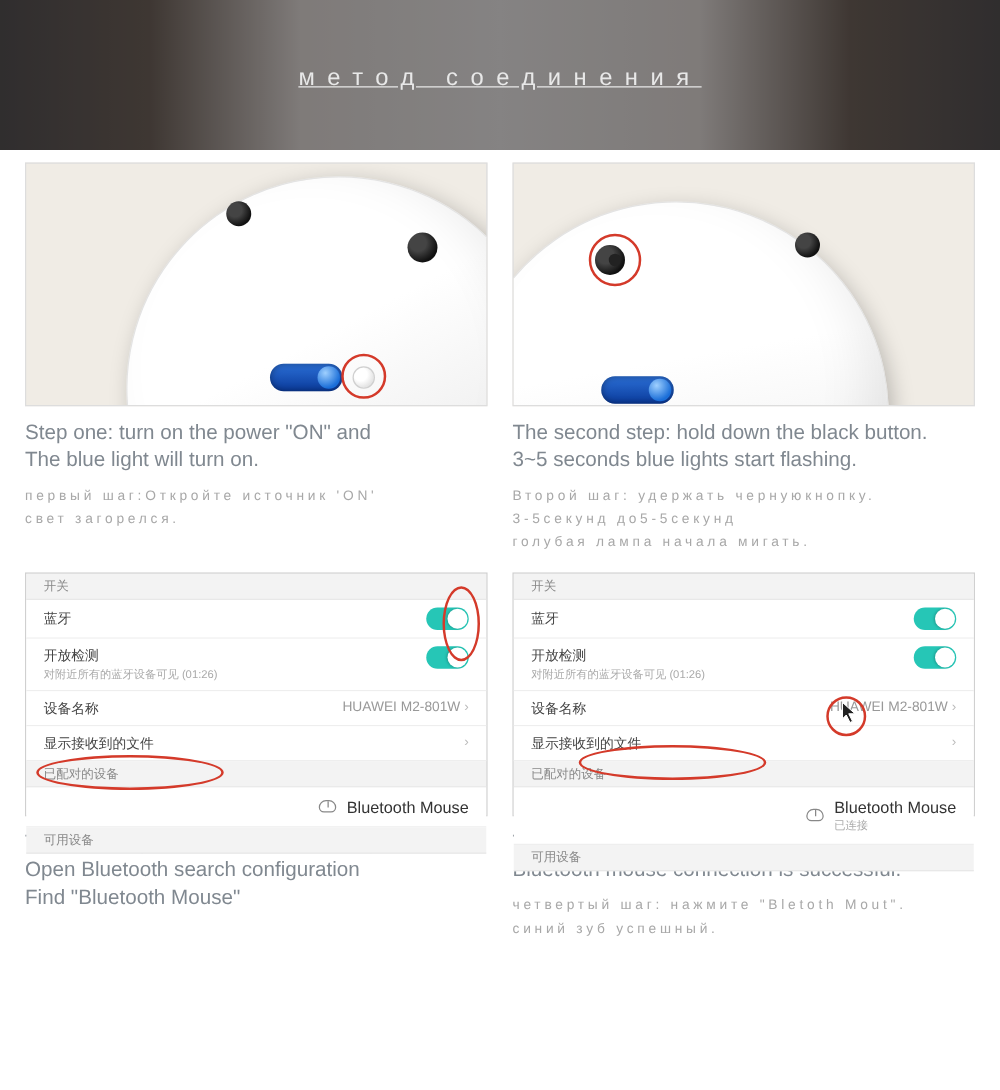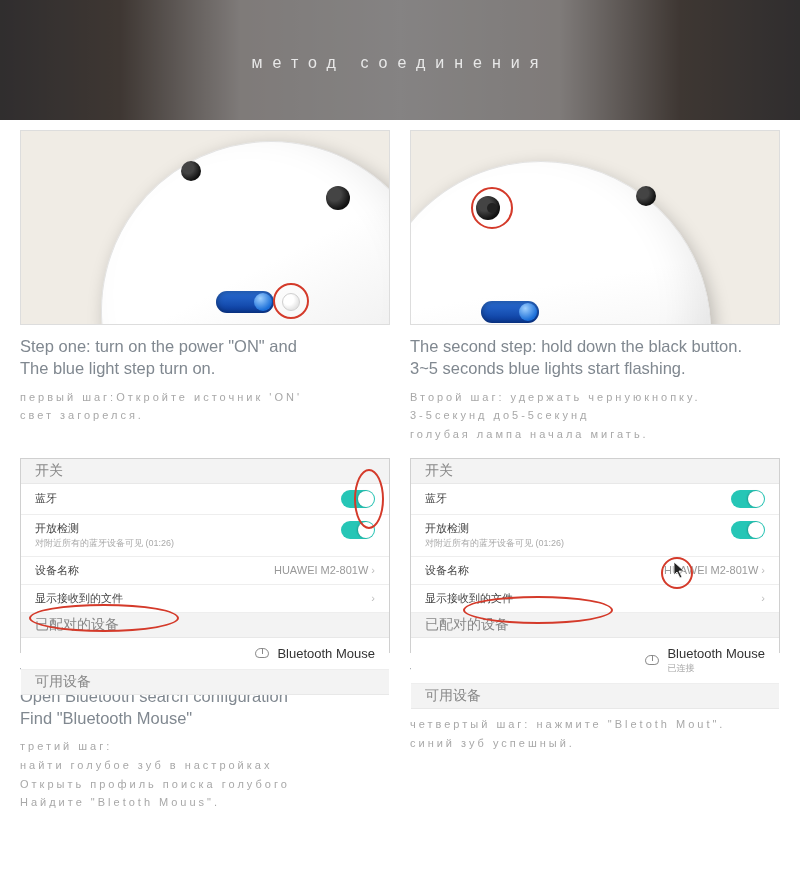--- a/index.html
+++ b/index.html
@@ -28,25 +28,26 @@
   }
   .header .title {
     position: relative;
     font-size: 40px;
     font-weight: 300;
     font-style: italic;
     letter-spacing: 1px;
   }
   .header .subtitle {
     position: relative;
-    font-size: 16px;
+    font-size: 19px;
     letter-spacing: 10px;
     margin-top: 6px;
     font-weight: 300;
     color: #e8e8e8;
+    text-decoration: underline;
   }
   .grid {
     display: grid;
     grid-template-columns: 1fr 1fr;
     gap: 0 20px;
     padding: 10px 20px 0 20px;
   }
   .cell { display: flex; flex-direction: column; }
   .photo {
     width: 370px;
@@ -119,21 +120,21 @@
     position: relative;
   }
   .ss-row {
     display: flex;
     justify-content: space-between;
     align-items: center;
     padding: 6px 14px;
     background: #fff;
     border-bottom: 1px solid #eee;
   }
-  .ss-header { background:#f3f3f3; color:#888; padding:3px 14px; font-size:14px; border-bottom:1px solid #e8e8e8;}
+  .ss-header { background:#f3f3f3; color:#888; padding:3px 14px; font-size:10px; border-bottom:1px solid #e8e8e8;}
   .ss-sub { font-size:9px; color:#aaa; margin-top:1px;}
   .toggle {
     width: 34px; height: 18px; border-radius: 9px;
     background: #26c6b6; position: relative;
   }
   .toggle::after {
     content:""; position:absolute; right:1px; top:1px;
     width:16px; height:16px; background:#fff; border-radius:50%;
     box-shadow: -1px 0 2px rgba(0,0,0,0.2);
   }
@@ -194,21 +195,21 @@
       <div class="mouse-body"></div>
       <div class="foot a"></div>
       <div class="foot b"></div>
       <div class="slider">
           <div class="knob"></div>
         </div>
       <div class="pair-btn"></div>
       <div class="red-circle"></div>
     </div>
     <div class="caption-en" style="white-space:pre-line">Step one: turn on the power "ON" and
-The blue light step turn on.</div>
+The blue light will turn on.</div>
     <div class="caption-ru" style="white-space:pre-line">первый шаг:Откройте источник 'ON'
 свет загорелся.</div>
   </div>
 
   <div class="cell">
     <div class="photo p2">
       <div class="mouse-body"></div>
       <div class="foot a"></div>
       <div class="foot b"></div>
       <div class="slider">
@@ -251,24 +252,20 @@
       <div class="device-row">
         <span class="mouse-ico"></span>
         <span style="font-size:13px;color:#333">Bluetooth Mouse</span>
       </div>
       <div class="ss-header">可用设备</div>
       <div class="oval"></div>
     </div>
     <div class="caption-en" style="white-space:pre-line">The third step: find Bluetooth in settings
 Open Bluetooth search configuration
 Find "Bluetooth Mouse"</div>
-    <div class="caption-ru" style="white-space:pre-line">третий шаг:
-найти голубое зуб в настройках
-Открыть профиль поиска голубого
-Найдите "Bletoth Mouus".</div>
   </div>
 
   <div class="cell" style="margin-top:14px">
     <div class="screenshot s4">
       <div class="ss-header">开关</div>
       <div class="ss-row">
         <span>蓝牙</span>
         <span class="toggle"></span>
       </div>
       <div class="ss-row" style="align-items:flex-start">

